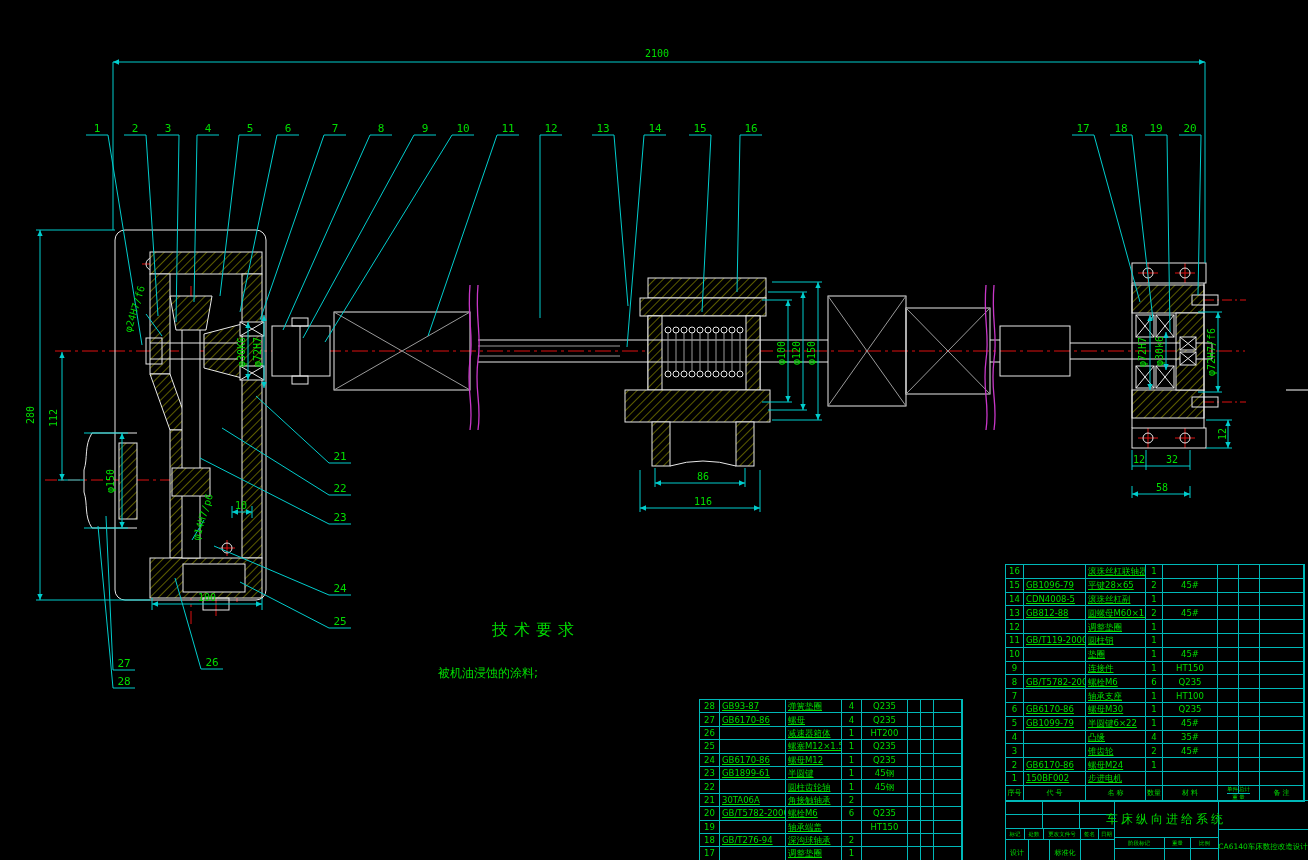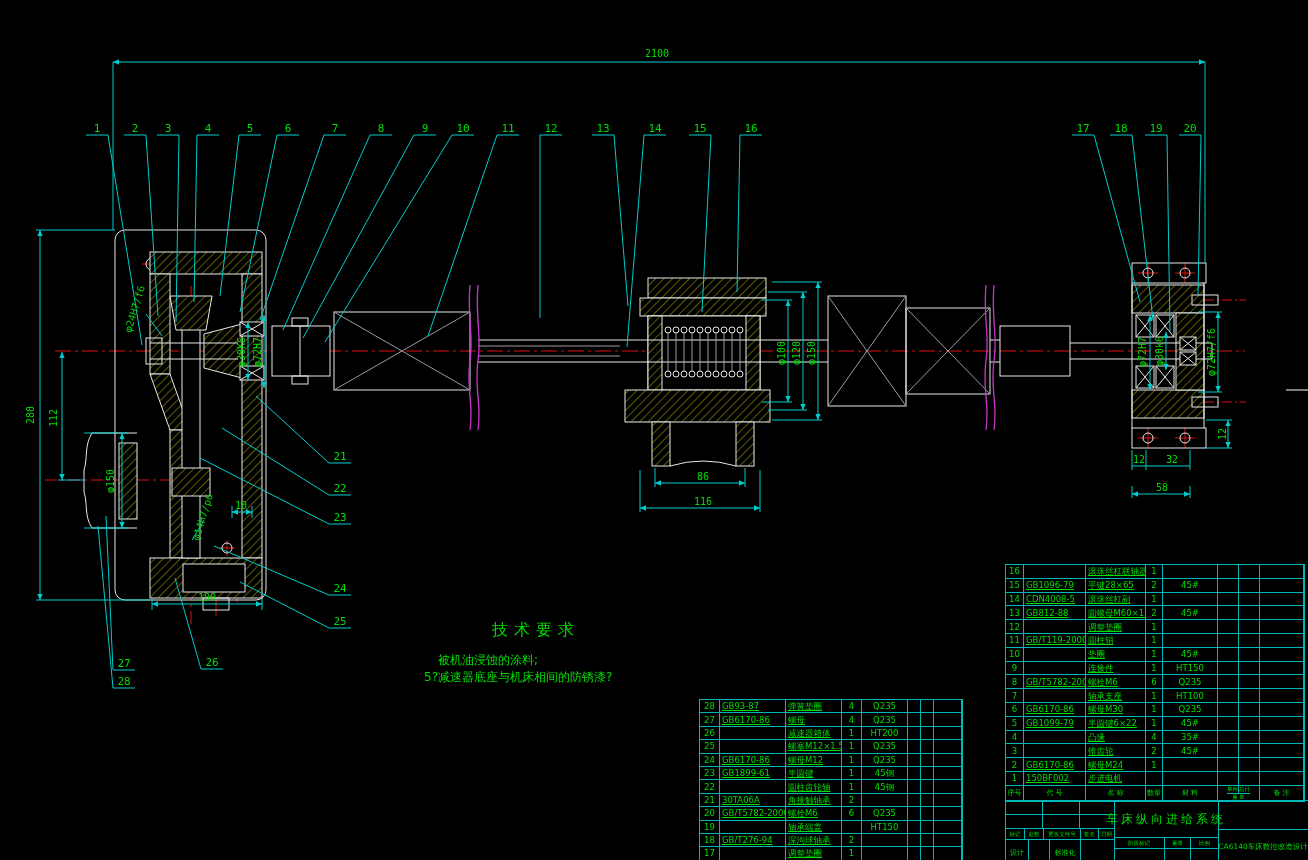--- a/index.html
+++ b/index.html
@@ -3,21 +3,21 @@
 <meta charset="utf-8">
 <style>
   html,body{margin:0;padding:0;background:#000;}
   #stage{position:relative;width:1308px;height:860px;background:#000;overflow:hidden;
          font-family:"DejaVu Sans",sans-serif;}
   svg text{font-family:"DejaVu Sans Mono",monospace;}
   
   #techreq{position:absolute;left:424px;top:620px;color:#00dd00;}
   #techreq .tr-title{position:absolute;left:68px;top:0;font-size:16px;letter-spacing:6px;white-space:nowrap;}
   #techreq .tr-lines{position:absolute;left:0;top:32px;width:270px;font-size:12px;line-height:17px;white-space:nowrap;}
-  #techreq .tr-lines .indent{padding-left:14px;}
+  #techreq .tr-lines .indent{padding-left:14px;margin-top:13px;}
   
   .bom{position:absolute;display:grid;border:1px solid #00b8b8;background:#000;}
   .bom .c{border-right:1px solid #00b8b8;border-bottom:1px solid #00b8b8;color:#00dd00;
           font-size:8.5px;line-height:12px;overflow:hidden;white-space:nowrap;
           display:flex;align-items:center;justify-content:center;}
   .bom .c.l{justify-content:flex-start;padding-left:2px;text-decoration:underline;}
   #bom-right{left:1005px;top:564px;grid-template-columns:18px 62px 60px 17px 55px 21px 21px 44px;grid-auto-rows:13.8px;}
   #bom-left{left:699px;top:699px;grid-template-columns:20px 66px 56px 20px 46px 13px 13px 28px;grid-auto-rows:13.4px;}
   #bom-head{left:1005px;top:785px;grid-template-columns:18px 62px 60px 17px 55px 42px 44px;grid-auto-rows:15px;text-decoration:underline;}
   #bom-head .c{font-size:7px;}
@@ -316,21 +316,20 @@
     <text x="1172" y="463">32</text>
     <text x="1162" y="491">58</text>
   </g>
 </svg>
 
 
 <div id="techreq">
   <div class="tr-title">技术要求</div>
   <div class="tr-lines">
     <div class="indent">被机油浸蚀的涂料;</div>
-    <div>5?减速器底座与机床相间的防锈漆?</div>
   </div>
 </div>
 
 
 <div id="bom-left" class="bom">
 
     <div class="c">28</div>
     <div class="c l">GB93-87</div>
     <div class="c l">弹簧垫圈</div>
     <div class="c">4</div>

